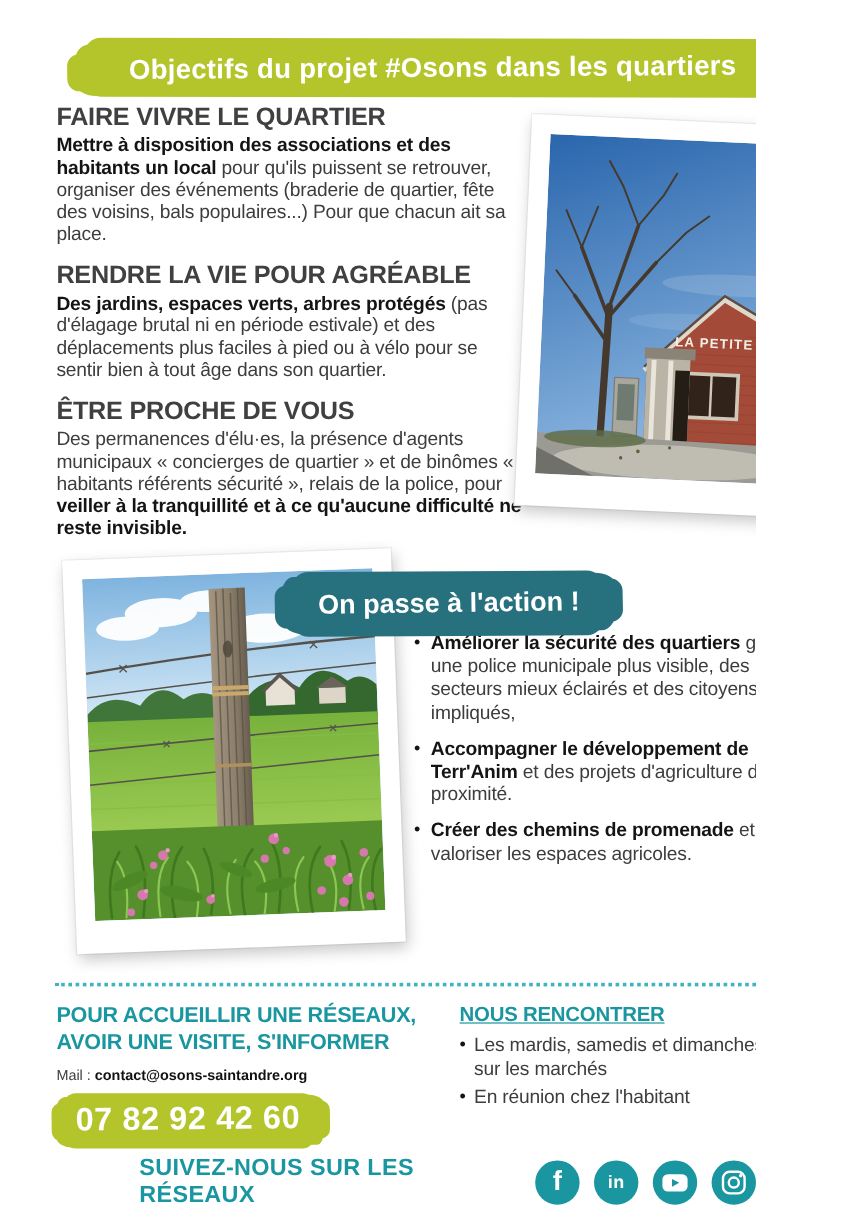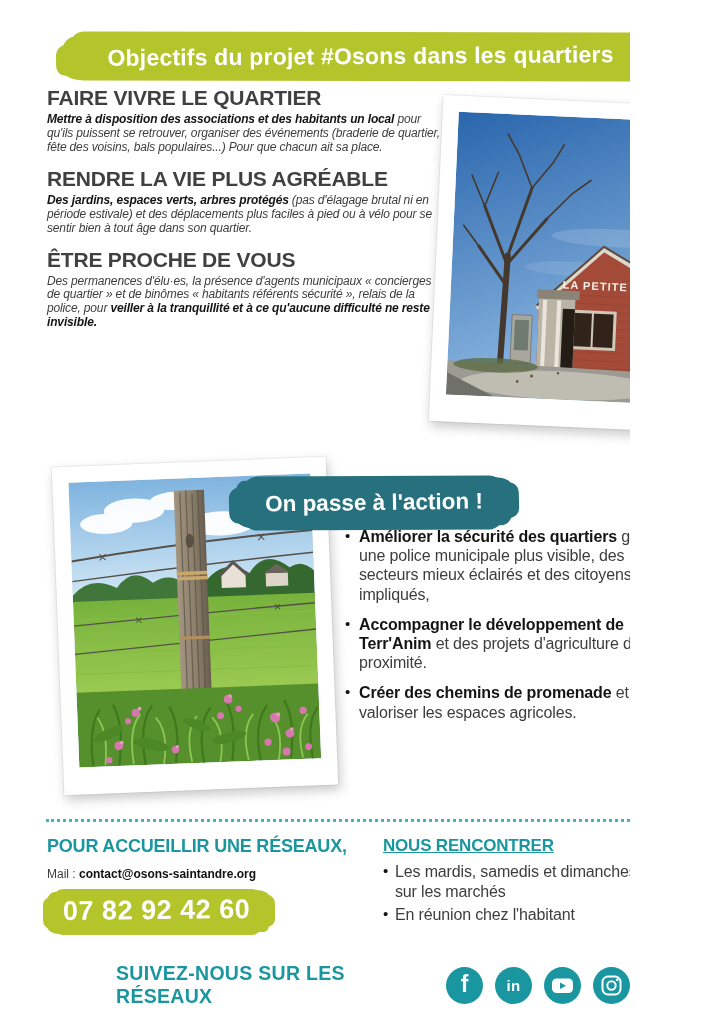--- a/index.html
+++ b/index.html
@@ -23,21 +23,21 @@
     border-radius:10px 18px 12px 20px / 14px 10px 16px 12px;transform:rotate(-.8deg);
     color:#fff;font-size:22.5px;font-weight:bold;z-index:6;
   }
   
   .left-col{position:absolute;left:47px;top:87px;width:393px;}
   .left-col h2{
     margin:13px 0 4px 0;font-size:21px;line-height:1.05;color:#404040;
     font-weight:bold;letter-spacing:-.2px;
   }
   .left-col h2:first-child{margin-top:0;}
-  .left-col p{margin:0 0 6px 0;font-size:12px;line-height:1.16;letter-spacing:-.15px;font-style:italic;}
+  .left-col p{margin:0 0 6px 0;font-size:16px;line-height:1.16;letter-spacing:-.15px;}
   .left-col b, .action-list b{color:#141414;}
   
   .polaroid{
     position:absolute;background:#fff;box-sizing:border-box;
     padding:16px 16px 27px 16px;
     box-shadow:2px 5px 12px rgba(0,0,0,.22), 0 0 0 1px #f2f2f0;
   }
   .polaroid .photo{width:100%;height:100%;overflow:hidden;background:#cfd8e2;}
   .polaroid svg{display:block;width:100%;height:100%;}
   .polaroid-maison{left:436px;top:101px;width:270px;height:326px;transform:rotate(2.6deg);z-index:3;}
@@ -96,21 +96,21 @@
 <div id="flyer">
 
   <div class="paint banner-top">
     <span>Objectifs du projet #Osons dans les quartiers</span>
   </div>
 
   <div class="left-col">
     <h2>FAIRE VIVRE LE QUARTIER</h2>
     <p><b>Mettre à disposition des associations et des habitants un local</b><span> pour qu'ils puissent se retrouver, organiser des événements (braderie de quartier, fête des voisins, bals populaires...) Pour que chacun ait sa place.</span><b></b></p>
 
-    <h2>RENDRE LA VIE PLUS AGRÉABLE</h2>
+    <h2>RENDRE LA VIE POUR AGRÉABLE</h2>
     <p><b>Des jardins, espaces verts, arbres protégés</b><span> (pas d'élagage brutal ni en période estivale) et des déplacements plus faciles à pied ou à vélo pour se sentir bien à tout âge dans son quartier.</span><b></b></p>
 
     <h2>ÊTRE PROCHE DE VOUS</h2>
     <p><b></b><span>Des permanences d'élu·es, la présence d'agents municipaux « concierges de quartier » et de binômes « habitants référents sécurité », relais de la police, pour </span><b>veiller à la tranquillité et à ce qu'aucune difficulté ne reste invisible.</b></p>
   </div>
 
   <div class="polaroid polaroid-maison">
     <div class="photo">
       <svg viewBox="0 0 236 280" preserveAspectRatio="none">
         <defs>
@@ -282,20 +282,21 @@
       <li><b>Accompagner le développement de Terr'Anim</b><span> et des projets d'agriculture de proximité.</span></li>
       <li><b>Créer des chemins de promenade</b><span> et valoriser les espaces agricoles.</span></li>
     </ul>
   </div>
 
   <div class="divider"></div>
 
   <div class="contact">
     <div class="contact-title">
       <div>POUR ACCUEILLIR UNE RÉSEAUX,</div>
+      <div>AVOIR UNE VISITE, S'INFORMER</div>
     </div>
     <div class="mail-line">
       <span>Mail : </span><b>contact@osons-saintandre.org</b>
     </div>
     <div class="phone-badge">
       <span>07 82 92 42 60</span>
     </div>
   </div>
 
   <div class="meet">

